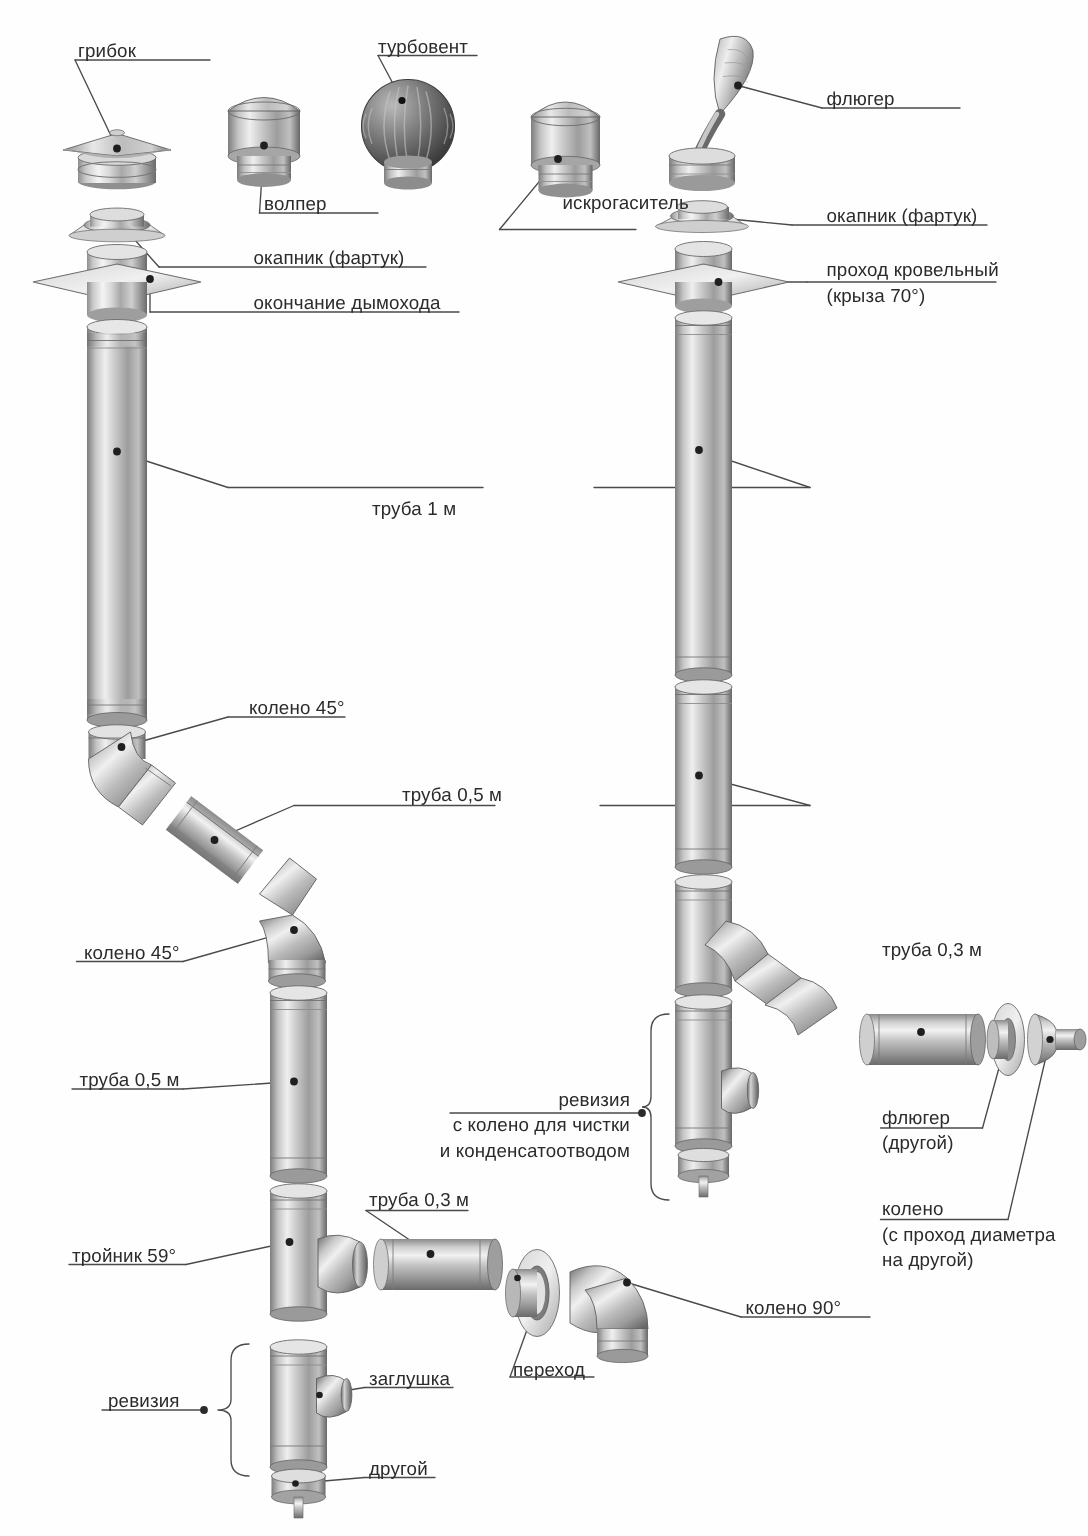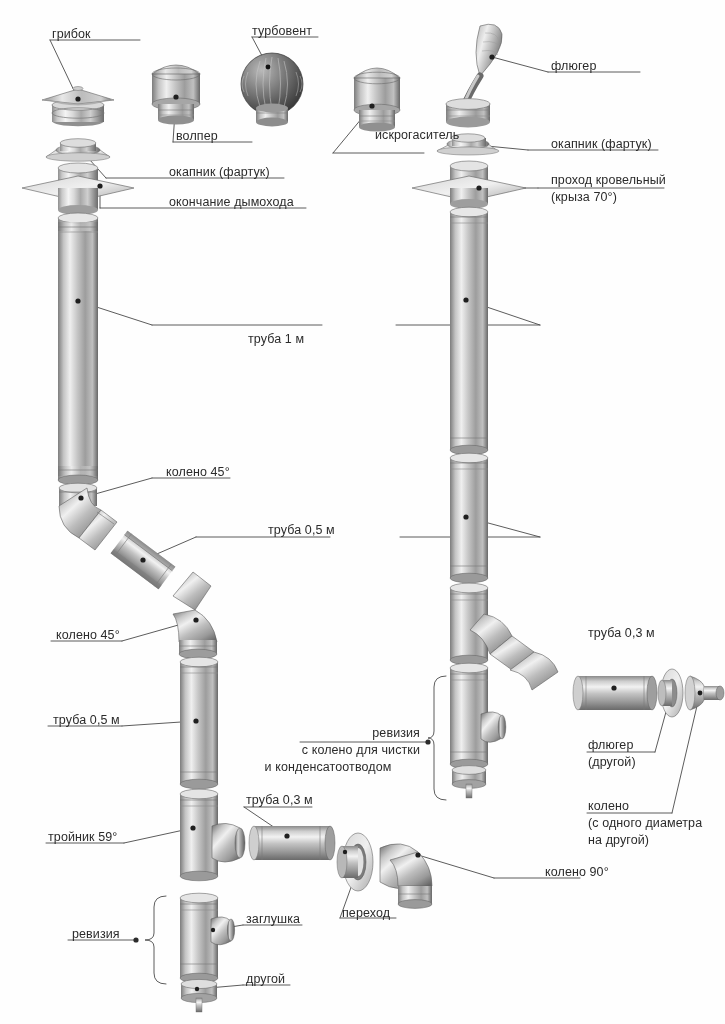--- a/index.html
+++ b/index.html
@@ -497,27 +497,27 @@
   <div class="lbl" style="left:551px; top:173px;">проход кровельный</div>
   <div class="lbl" style="left:551px; top:190px;">(крыза 70°)</div>
   <div class="lbl" style="left:248px; top:311px;margin-top:21px;">труба 1 м</div>
   <div class="lbl" style="left:166px; top:465px;">колено 45°</div>
   <div class="lbl" style="left:268px; top:523px;">труба 0,5 м</div>
   <div class="lbl" style="left:56px;  top:628px;">колено 45°</div>
   <div class="lbl" style="left:53px;  top:713px;">труба 0,5 м</div>
   <div class="lbl" style="left:588px; top:626px;">труба 0,3 м</div>
   <div class="lbl r" style="left:236px; top:726px; width:184px;">ревизия</div>
   <div class="lbl r" style="left:236px; top:743px; width:184px;">с колено для чистки</div>
-  <div class="lbl r" style="left:236px; top:760px; width:184px;text-align:center;">и конденсатоотводом</div>
+  <div class="lbl r" style="left:236px; top:760px; width:184px;">и конденсатоотводом</div>
   <div class="lbl" style="left:588px; top:738px;">флюгер</div>
   <div class="lbl" style="left:588px; top:755px;">(другой)</div>
   <div class="lbl" style="left:588px; top:799px;">колено</div>
-  <div class="lbl" style="left:588px; top:816px;">(с одного диаметра</div>
+  <div class="lbl" style="left:588px; top:816px;">(с проход диаметра</div>
   <div class="lbl" style="left:588px; top:833px;">на другой)</div>
   <div class="lbl" style="left:48px;  top:830px;">тройник 59°</div>
   <div class="lbl" style="left:246px; top:793px;">труба 0,3 м</div>
-  <div class="lbl" style="left:497px; top:865px;margin-left:48px;">колено 90°</div>
+  <div class="lbl" style="left:497px; top:865px;">колено 90°</div>
   <div class="lbl" style="left:246px; top:912px;">заглушка</div>
   <div class="lbl" style="left:342px; top:906px;">переход</div>
   <div class="lbl" style="left:72px;  top:927px;">ревизия</div>
   <div class="lbl" style="left:246px; top:972px;">другой</div>
 
 </div>
 
 </body></html>

